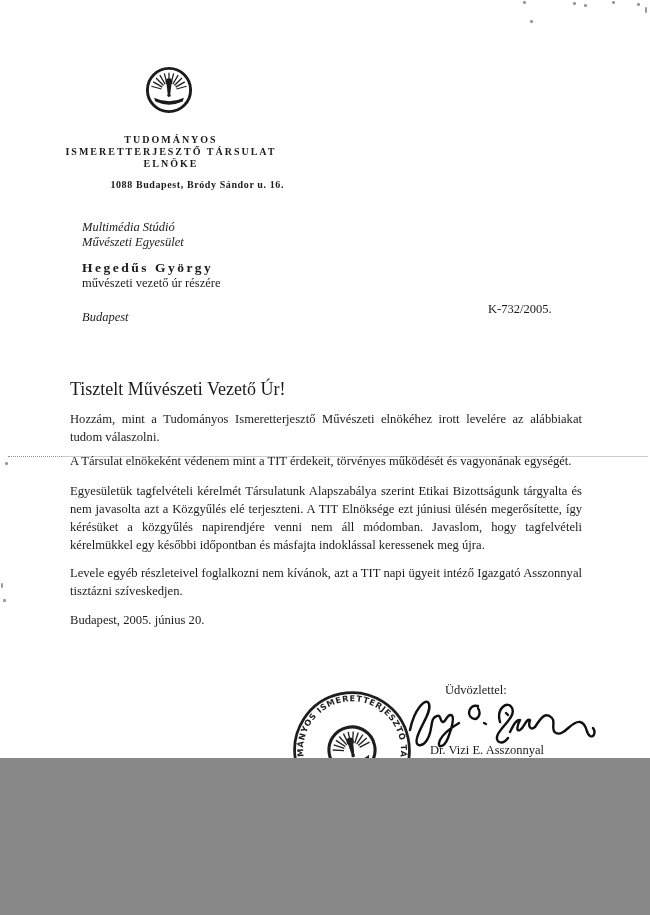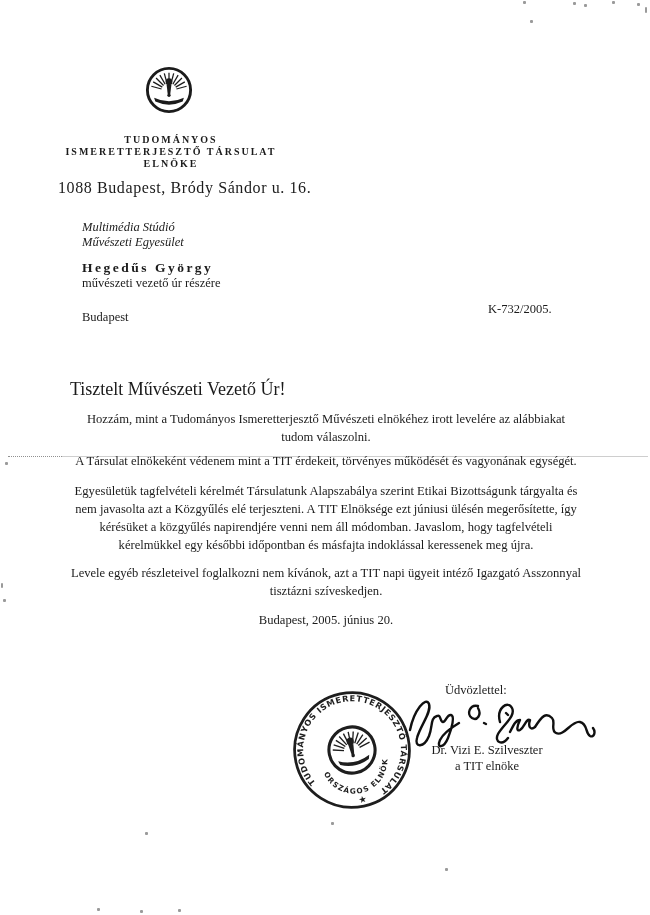--- a/index.html
+++ b/index.html
@@ -1,42 +1,42 @@
 <!DOCTYPE html>
 <html lang="hu" style="--ink: #1b1b1b; --paper: #ffffff;"><head>
 <meta charset="utf-8">
 <style>
   :root { --ink:#1b1b1b; --paper:#ffffff; }
   * { margin:0; padding:0; box-sizing:border-box; }
   html,body { background:#888; }
   .paper {
-    position:relative; width:650px; height:915px; margin:0 auto;
+    position:relative; width:650px; height:758px; margin:0 auto;
     background:var(--paper); color:var(--ink);
     font-family:"Liberation Serif", serif; overflow:hidden;padding-left:8px;
   }
   .abs { position:absolute; }
 
   
   .logo { left:145px; top:66px; width:48px; height:48px; }
   .letterhead { left:58px; top:134px; width:226px; text-align:center; }
   .lh-line { font-weight:700; font-size:10px; letter-spacing:2px; line-height:12px; white-space:nowrap; }
-  .lh-address { margin-top:9px; font-weight:400; font-size:16px; letter-spacing:.6px; white-space:nowrap; }
+  .lh-address { margin-top:9px; font-weight:700; font-size:10px; letter-spacing:.6px; white-space:nowrap;text-align:right; }
 
   
   .recipient { left:70px; top:220px; font-size:12.5px; line-height:15px;margin-left:12px; }
   .r-it { font-style:italic; }
   .r-name { font-weight:700; font-size:13.5px; letter-spacing:2.5px; margin-top:10px; line-height:16px; }
-  .r-city { margin-top:19px; }
+  .r-city { margin-top:19px;font-style:italic; }
 
   .reference { left:488px; top:302px; font-size:12.5px; }
   .salutation { left:70px; top:379px; font-size:18px; }
 
   
   .body-text { left:70px; top:410px; width:512px; font-size:12.6px; line-height:18px; text-align:justify; }
-  .body-text p { margin:0;text-align:center; }
+  .body-text p { margin:0; }
   .p1 { margin-bottom:6px !important; }
   .p2 { margin-bottom:12px !important; }
   .p3 { margin-bottom:10px !important; }
   .p4 { margin-bottom:11px !important; }
   .dateline { margin-top:8px !important; text-align:left; }
 
   .closing { left:445px; top:683px; font-size:12.5px; }
 
   .stamp { left:291px; top:689px; width:122px; height:122px; transform:rotate(-12deg); }
   .signature { left:402px; top:692px; width:198px; height:60px; }
@@ -134,21 +134,21 @@
 
   <svg class="abs signature" viewBox="0 0 198 60">
     <g fill="none" stroke="#101010" stroke-width="2.4" stroke-linecap="round" stroke-linejoin="round">
       <path d="M8 38 C12 18 24 4 27 12 C30 20 18 34 15 46 C12 56 22 56 27 44 C31 34 28 26 35 24 C39 22 38 30 41 30 C44 30 45 22 49 23 C53 24 50 36 46 46 C42 56 34 57 38 48 C42 40 52 34 57 31"></path>
       <path d="M76 14 C68 12 64 22 70 26 C75 29 80 23 76 16 M82 31 l2 1"></path>
       <path d="M98 30 C94 16 106 8 110 16 C114 24 102 32 96 42 C92 50 100 54 106 46 M104 21 l2 2 M108 40 C112 32 114 28 118 28 C115 34 114 40 118 38 C123 35 124 26 128 28 C126 34 128 39 133 35 C140 24 144 20 150 26 C154 30 148 38 154 41 C162 45 170 28 178 30 C186 32 183 41 188 44 C192 46 194 40 191 36"></path>
     </g>
   </svg>
 
   <div class="abs signer">
-    <div>Dr. Vizi E. Szilveszter</div>
+    <div>Dr. Vizi E. Asszonnyal</div>
     <div>a TIT elnöke</div>
   </div>
 
   <div class="abs scan-line-dotted"></div>
   <div class="abs scan-line"></div>
   <span class="speck" style="left:523px;top:1px"></span>
   <span class="speck" style="left:573px;top:2px"></span>
   <span class="speck" style="left:584px;top:4px"></span>
   <span class="speck" style="left:612px;top:1px"></span>
   <span class="speck" style="left:637px;top:3px"></span>

